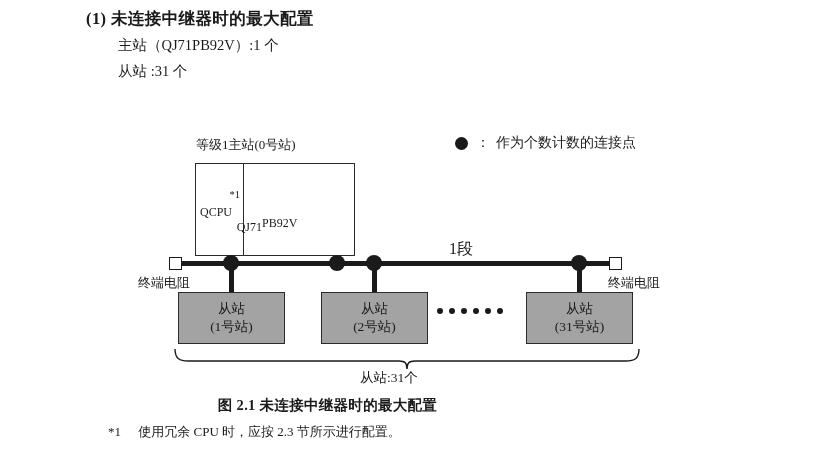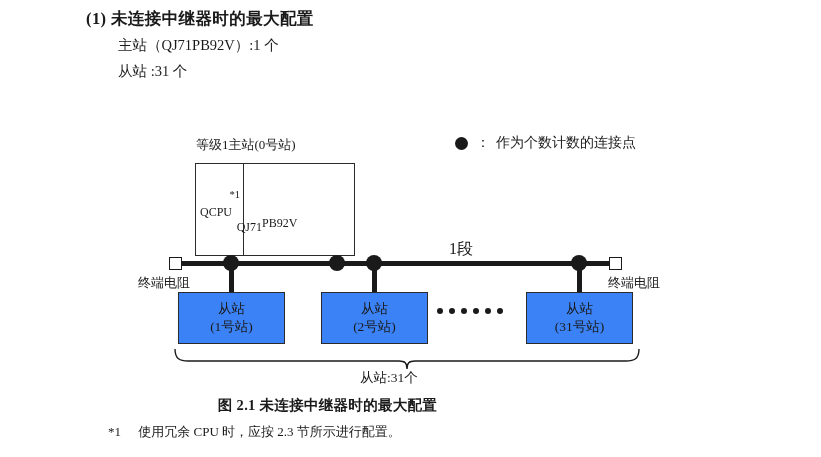--- a/index.html
+++ b/index.html
@@ -169,21 +169,21 @@
   }
   #stub-1  { left: 229px; }
   #stub-2  { left: 372px; }
   #stub-31 { left: 577px; }
 
   
   .slave-box {
     width: 107px; height: 52px;
     border: 1.4px solid #2b2b2b;
     box-sizing: border-box;
-    background: #3b82f6;
+    background: #a3a3a3;
     top: 292px;
     display: flex;
     flex-direction: column;
     align-items: center;
     justify-content: center;
     line-height: 1.35;
     font-size: 13.5px;
   }
   #slave-box-1  { left: 178px; }
   #slave-box-2  { left: 321px; }

